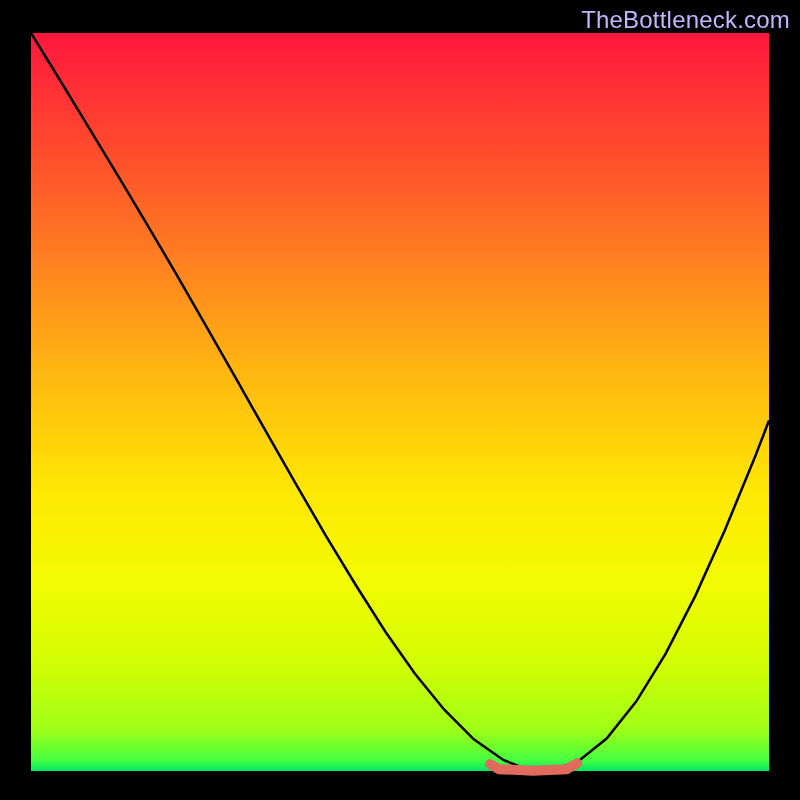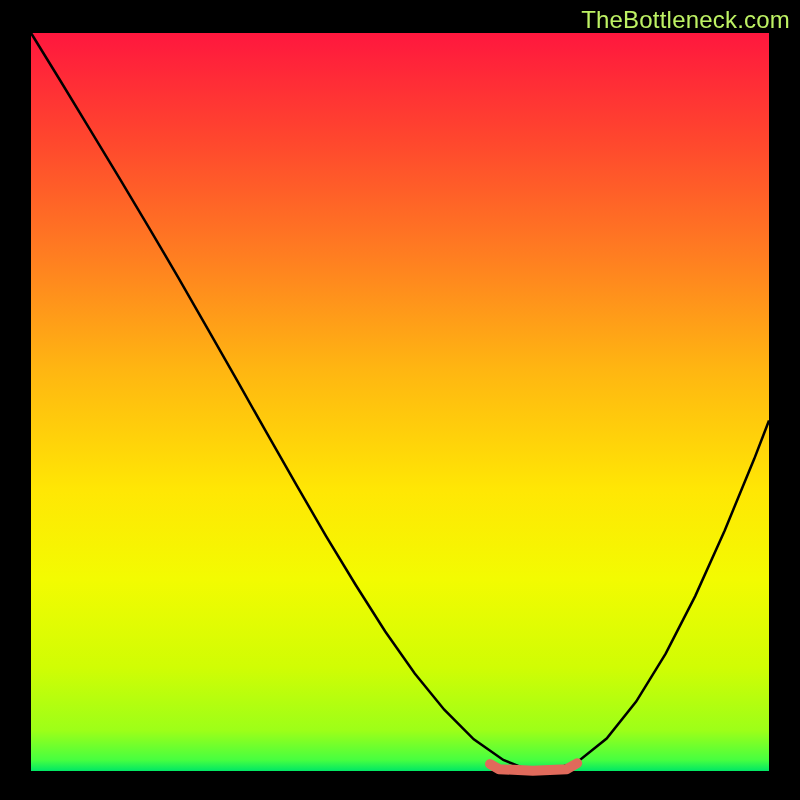--- a/index.html
+++ b/index.html
@@ -13,21 +13,21 @@
   .stage {
     position: relative;
     width: 800px;
     height: 800px;
     background: #000;
   }
   .watermark {
     position: absolute;
     top: 6px;
     right: 10px;
-    color: #bef264;
+    color: #c4b5fd;
     font-size: 24px;
     font-weight: 500;
     letter-spacing: 0.2px;
     user-select: none;
   }
   svg.chart {
     position: absolute;
     left: 0;
     top: 0;
     width: 800px;

